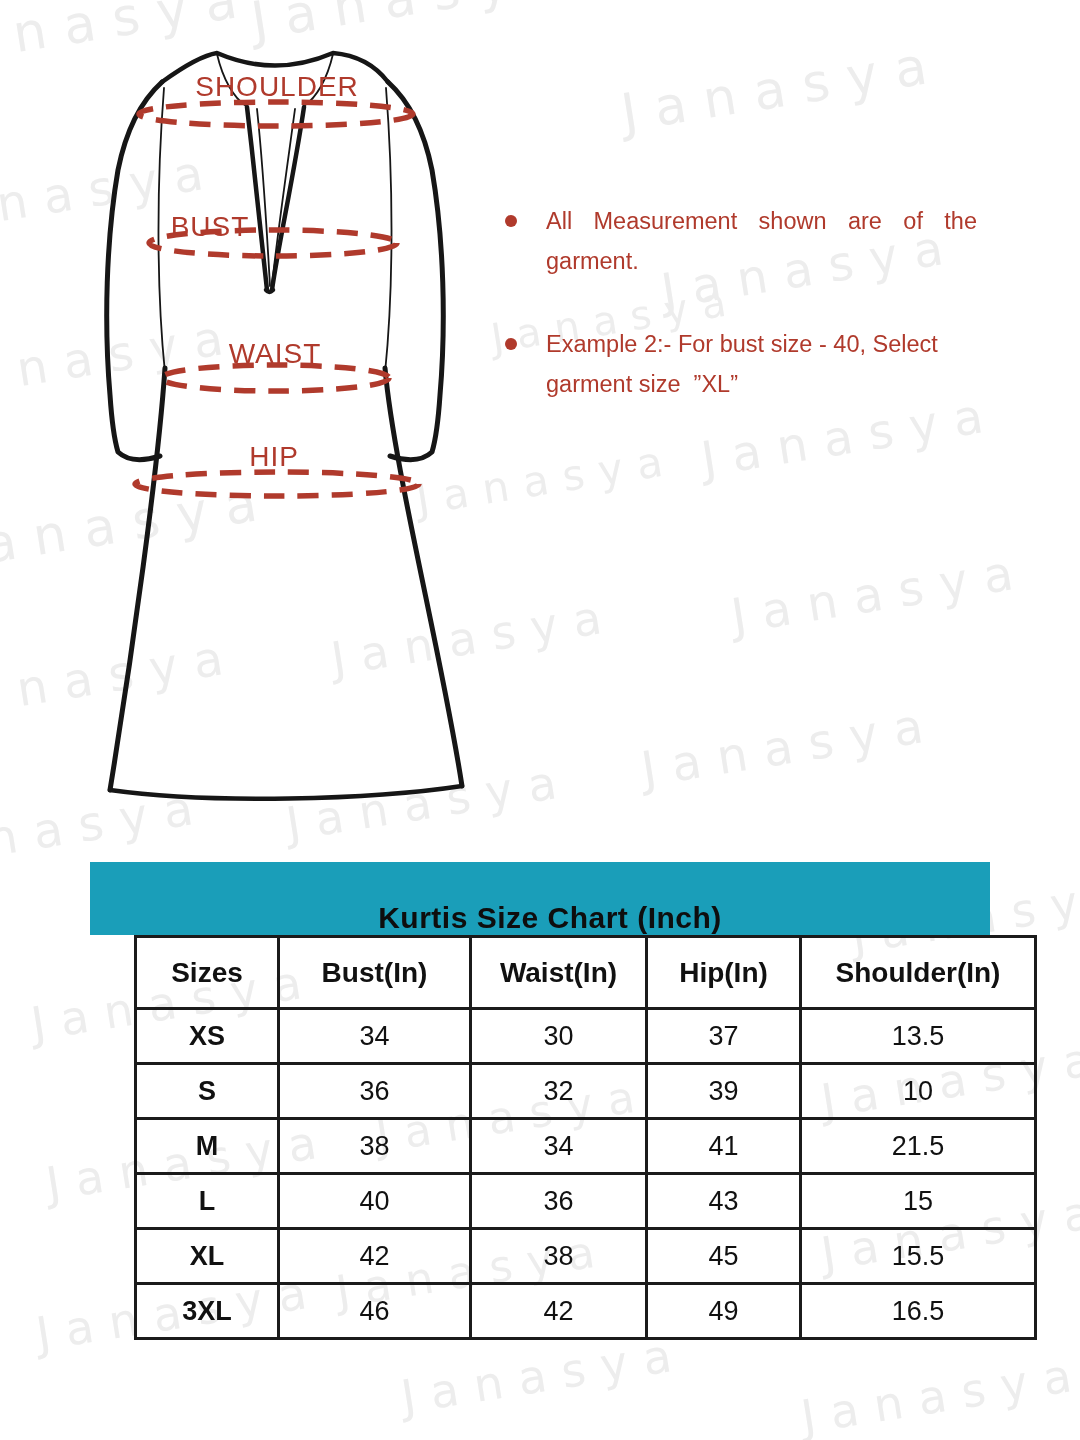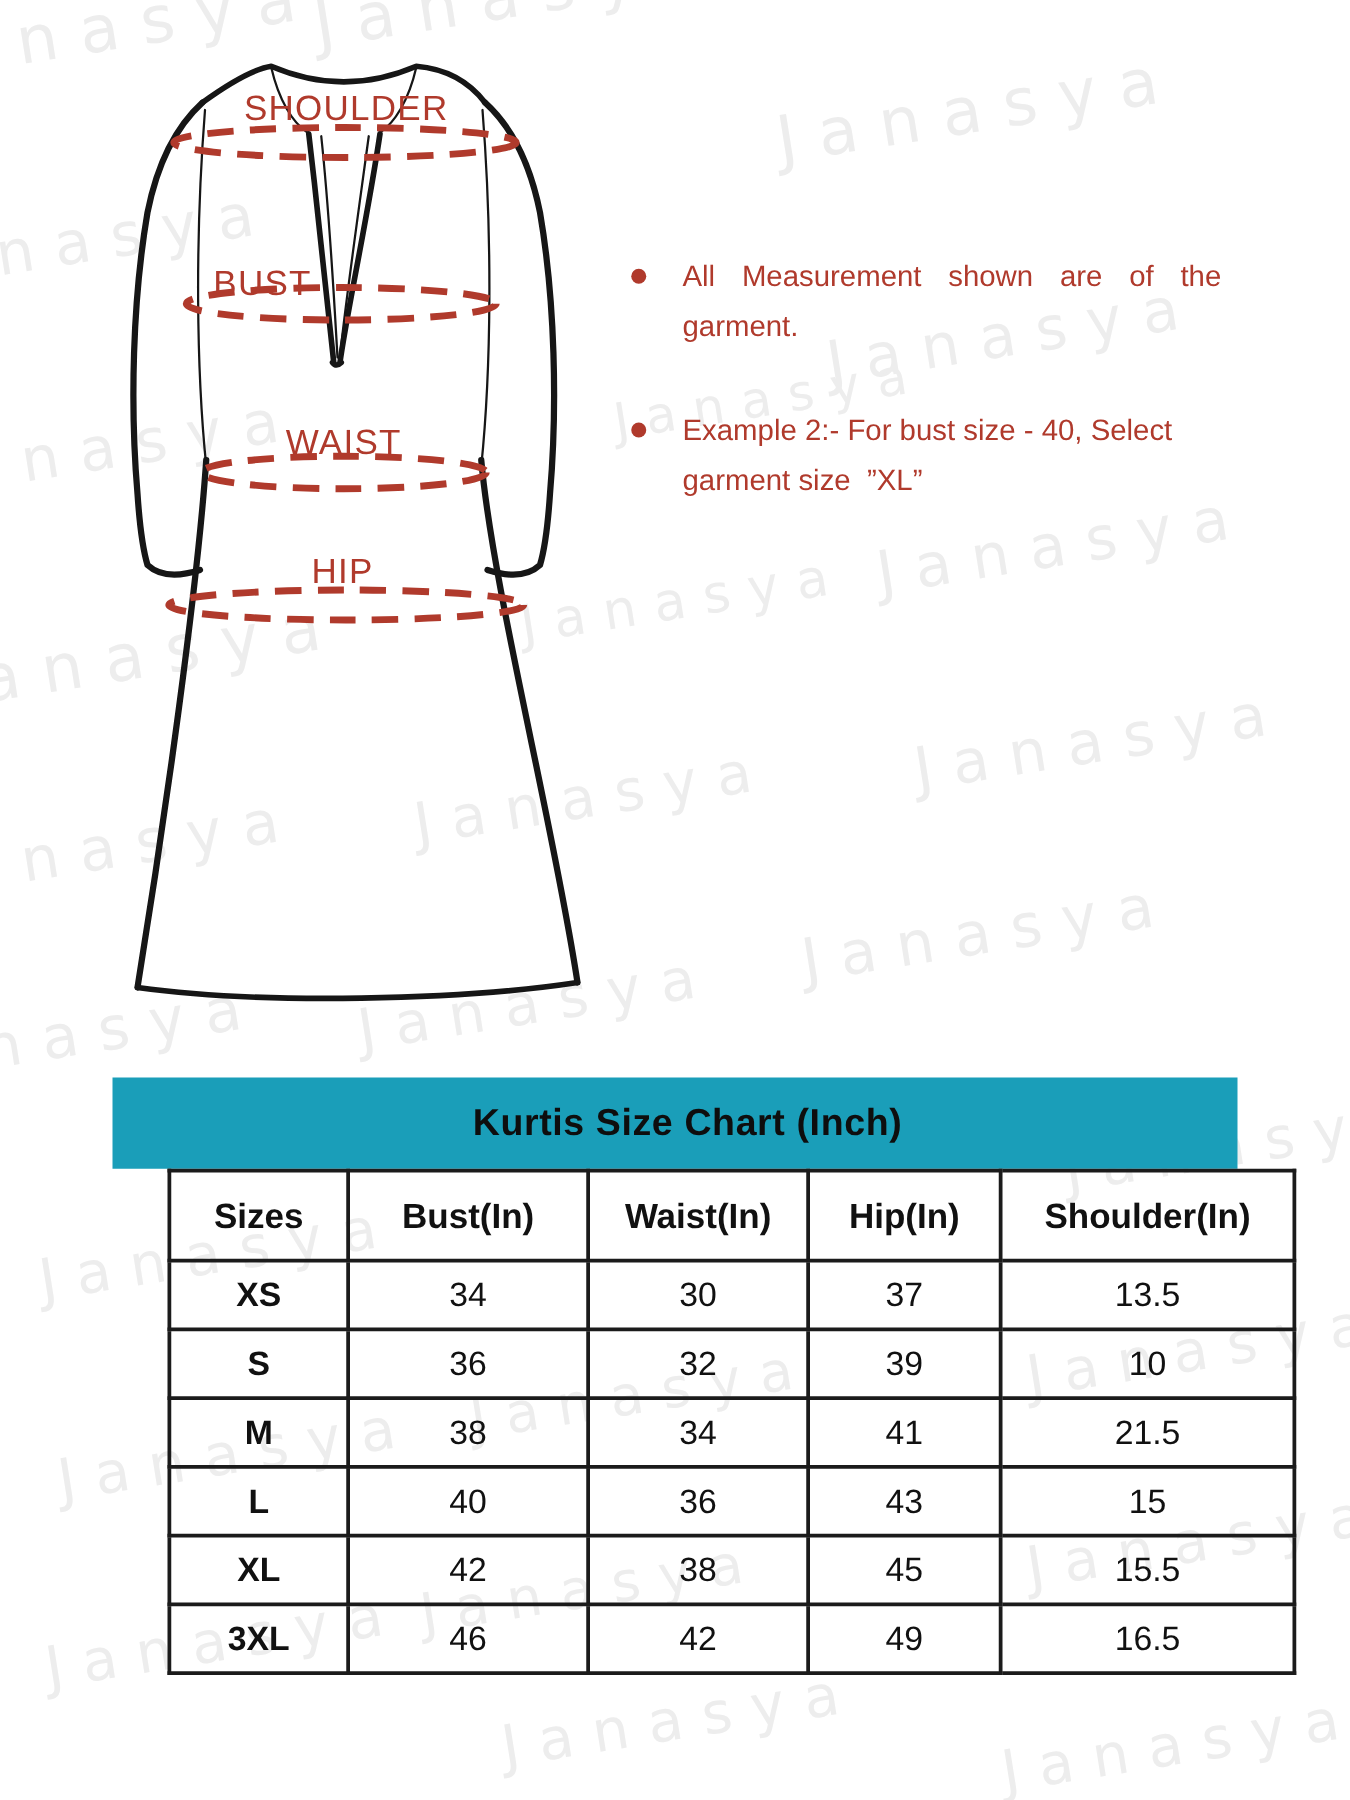--- a/index.html
+++ b/index.html
@@ -56,21 +56,21 @@
     line-height:40px;
     margin-left:13px;
   }
   .note p.justify{text-align:justify;text-justify:inter-word;}
   .note .block{display:block;}
   
   #chart{position:absolute;left:90px;top:862px;width:900px;z-index:1;}
   #chart .title-band{
     background:var(--teal);
     height:73px;
-    display:flex;align-items:center;justify-content:center;padding-left:20px;
+    display:flex;align-items:flex-end;justify-content:center;padding-left:20px;
   }
   #chart .title-band span{
     font-weight:bold;font-size:30px;color:#0e0e0e;letter-spacing:0.5px;
   }
   #chart table{
     width:900px;table-layout:fixed;border-collapse:collapse;
     background:transparent;
     margin-left:44px;
   }
   #chart th,#chart td{

